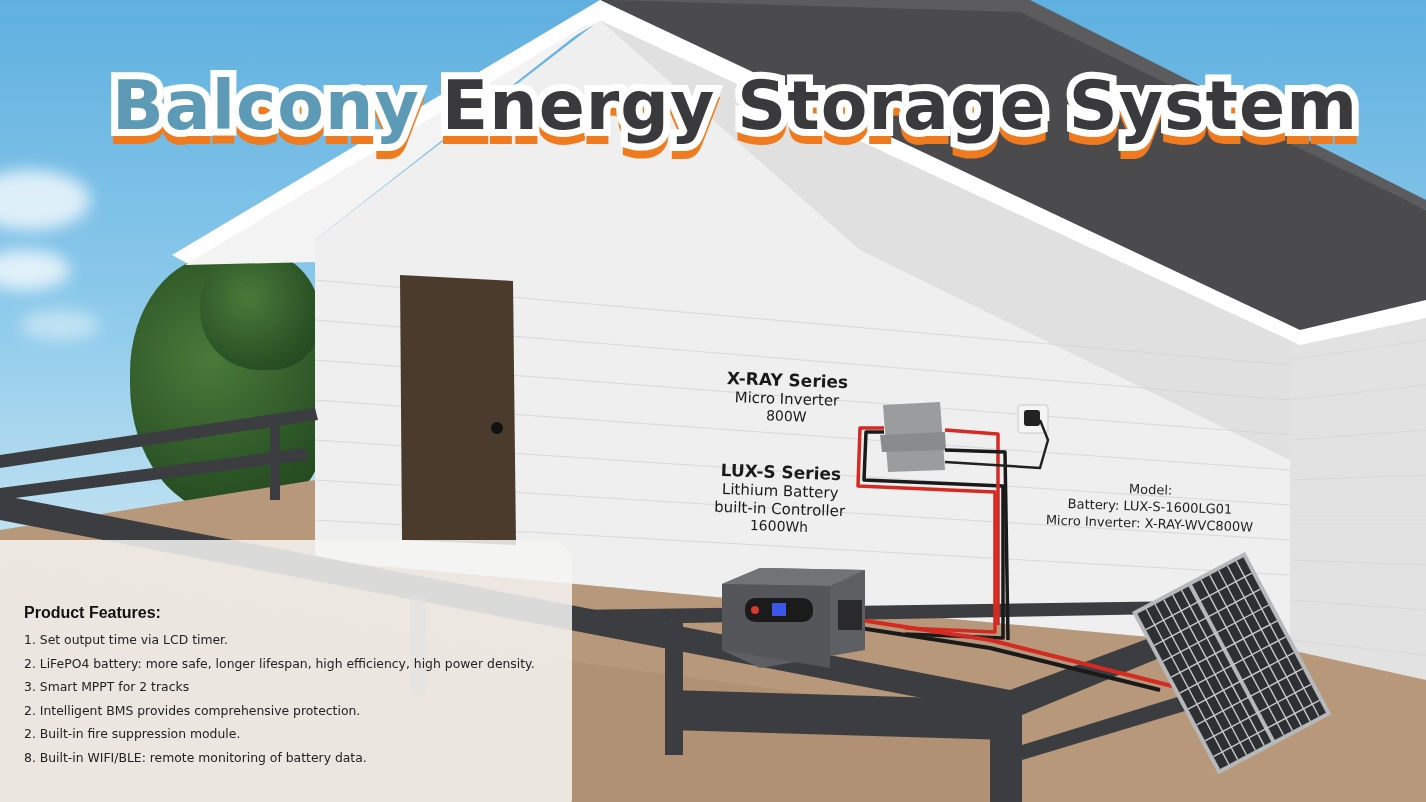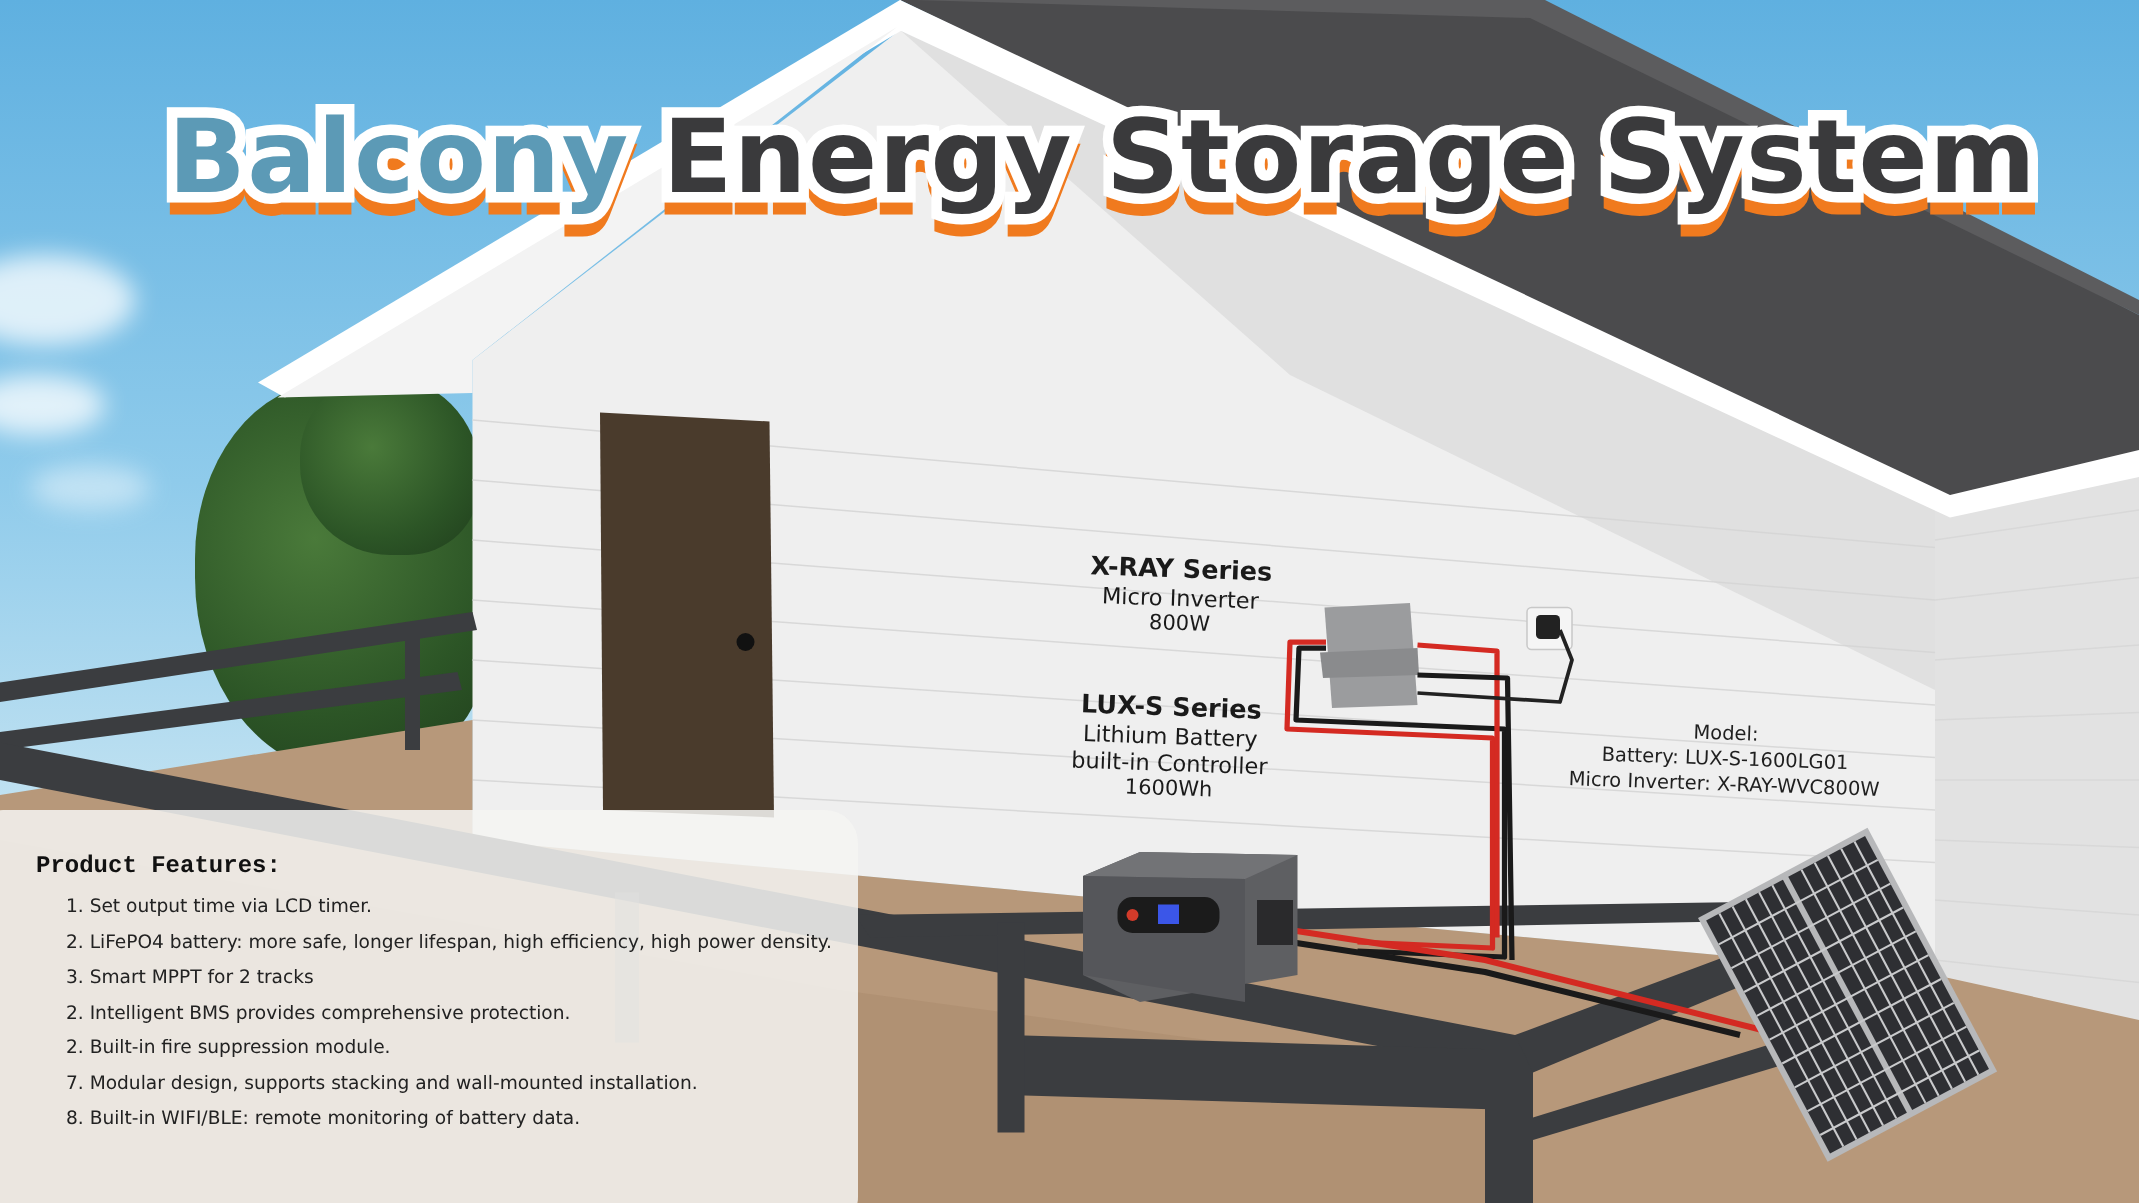--- a/index.html
+++ b/index.html
@@ -22,22 +22,22 @@
   .t-blue { color: #5c9ab6; }
   .t-dark { color: #3a3a3c; }
   .label { position: absolute; text-align: center; color: #1a1a1a; font-family: "DejaVu Sans", sans-serif; }
   .label .bold { font-weight: bold; font-size: 17px; }
   .label .sub { font-size: 15px; }
   .model-label { position: absolute; left: 1040px; top: 481px; width: 220px; text-align: center; font-size: 13px; color: #1f1f1f; line-height: 17px; transform: rotate(2deg); }
   .features {
     position: absolute; left: -20px; top: 540px; width: 592px; height: 280px;
     background: rgba(245,245,242,0.86); border-radius: 22px; padding: 28px 0 0 44px;
   }
-  .features h2 { font-size: 16px; font-weight: bold; color: #111; margin-bottom: 6px; font-family: Liberation Mono, monospace; }
-  .features li { list-style: none; font-size: 12.4px; color: #222; line-height: 23.5px; font-family: "DejaVu Sans", sans-serif; white-space: nowrap; margin-left: 20px; }
+  .features h2 { font-size: 16px; font-weight: bold; color: #111; margin-bottom: 6px; font-family: Liberation Sans, sans-serif; margin-top: 36px; }
+  .features li { list-style: none; font-size: 12.4px; color: #222; line-height: 23.5px; font-family: "DejaVu Sans", sans-serif; white-space: nowrap; }
 </style>
 </head>
 <body>
 
 <div class="scene">
   <div class="sky"></div>
   <div class="cloud" style="left:-30px;top:170px;width:120px;height:60px;"></div>
   <div class="cloud" style="left:-20px;top:250px;width:90px;height:40px;"></div>
   <div class="cloud" style="left:20px;top:310px;width:80px;height:30px;opacity:.6"></div>
   <div class="cloud" style="left:150px;top:320px;width:60px;height:25px;opacity:.6"></div>
@@ -181,16 +181,15 @@
 </div>
 
 <div class="features">
   <h2>Product Features:</h2>
   <ul>
     <li>1. Set output time via LCD timer.</li>
     <li>2. LiFePO4 battery: more safe, longer lifespan, high efficiency, high power density.</li>
     <li>3. Smart MPPT for 2 tracks</li>
     <li>2. Intelligent BMS provides comprehensive protection.</li>
     <li>2. Built-in fire suppression module.</li>
-    <li>7. Modular design, supports stacking and wall-mounted installation.</li>
     <li>8. Built-in WIFI/BLE: remote monitoring of battery data.</li>
   </ul>
 </div>
 
 </body></html>

